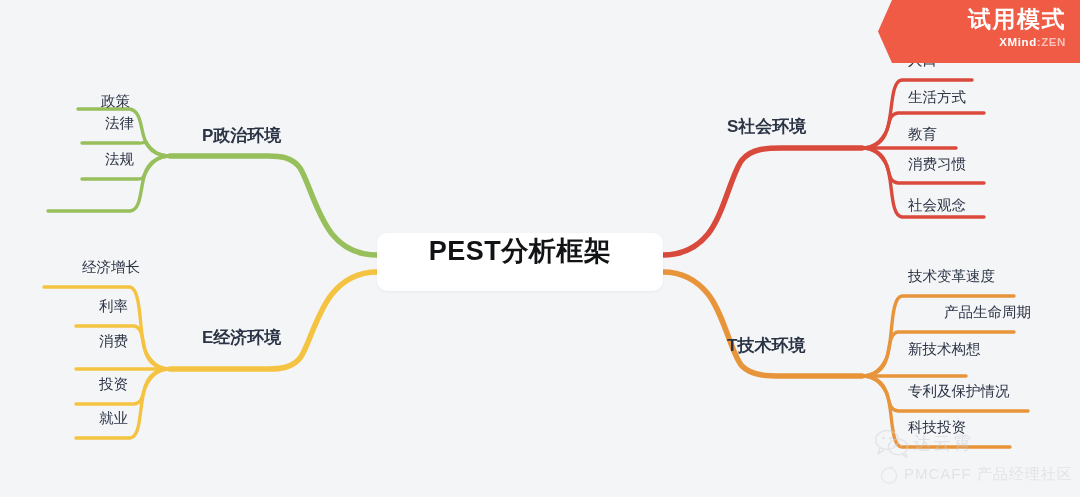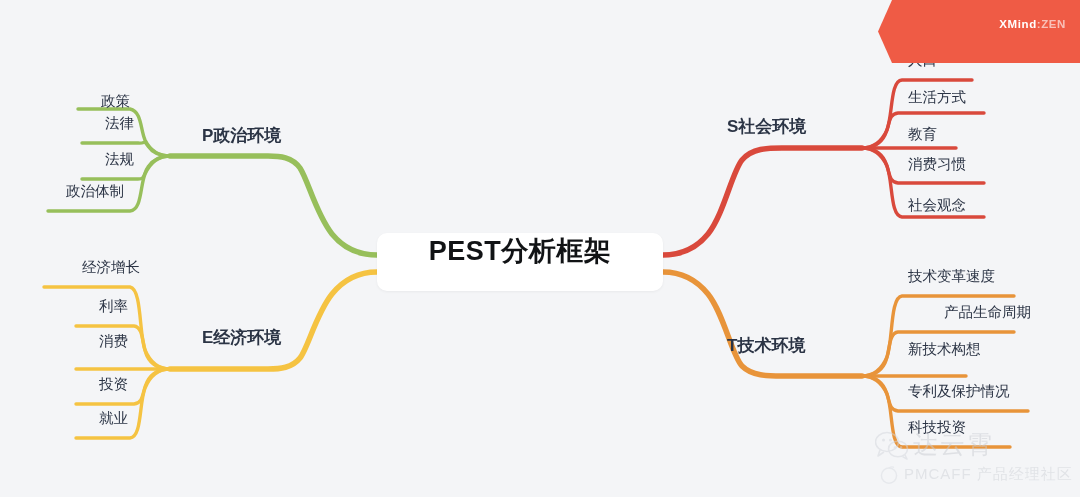--- a/index.html
+++ b/index.html
@@ -94,21 +94,21 @@
     color: #ffffff;
     font-size: 23px;
     font-weight: bold;
     letter-spacing: 1.5px;
     line-height: 30px;
     white-space: nowrap;
   }
   .trial-sub {
     line-height: 14px;
     white-space: nowrap;
-    margin-top: 12px;
+    margin-top: 0;
   }
   .trial-sub .zen-brand {
     color: #ffffff;
     font-size: 11.5px;
     font-weight: bold;
     letter-spacing: 0.6px;
   }
   .trial-sub .zen-suffix {
     color: rgba(255,255,255,0.62);
     font-size: 11.5px;
@@ -120,21 +120,21 @@
   .wm-wechat {
     position: absolute;
     left: 875px;
     top: 428px;
     display: flex;
     align-items: center;
     z-index: 8;
     opacity: 0.50;
   }
   .wm-wechat .wm-text {
-    font-size: 25px;
+    font-size: 18px;
     color: #c9ccd2;
     margin-left: 4px;
     letter-spacing: 2px;
     white-space: nowrap;
   }
   .wm-pmcaff {
     position: absolute;
     left: 880px;
     top: 465px;
     display: flex;
@@ -194,21 +194,20 @@
   </div>
 
   <div class="branch-label bl-p">P政治环境</div>
   <div class="branch-label bl-e">E经济环境</div>
   <div class="branch-label bl-s">S社会环境</div>
   <div class="branch-label bl-t">T技术环境</div>
 
   <div class="leaf left-side" style="left:18px; top:92px; width:112px;">政策</div>
   <div class="leaf left-side" style="left:22px; top:114px; width:112px;">法律</div>
   <div class="leaf left-side" style="left:22px; top:150px; width:112px;">法规</div>
-  <div class="leaf left-side" style="left:0px; top:182px; width:124px;">政治体制</div>
 
   <div class="leaf left-side" style="left:16px; top:258px; width:124px;">经济增长</div>
   <div class="leaf left-side" style="left:16px; top:297px; width:112px;">利率</div>
   <div class="leaf left-side" style="left:16px; top:332px; width:112px;">消费</div>
   <div class="leaf left-side" style="left:16px; top:375px; width:112px;">投资</div>
   <div class="leaf left-side" style="left:16px; top:409px; width:112px;">就业</div>
 
   <div class="leaf right-side" style="left:908px; top:51px;">人口</div>
   <div class="leaf right-side" style="left:908px; top:88px;">生活方式</div>
   <div class="leaf right-side" style="left:908px; top:125px;">教育</div>
@@ -216,20 +215,21 @@
   <div class="leaf right-side" style="left:908px; top:196px;">社会观念</div>
 
   <div class="leaf right-side" style="left:908px; top:267px;">技术变革速度</div>
   <div class="leaf right-side" style="left:908px; top:303px;margin-left:36px;">产品生命周期</div>
   <div class="leaf right-side" style="left:908px; top:340px;">新技术构想</div>
   <div class="leaf right-side" style="left:908px; top:382px;">专利及保护情况</div>
   <div class="leaf right-side" style="left:908px; top:418px;">科技投资</div>
 
   <div class="trial-ribbon">
     <div class="trial-inner">
+      <div class="trial-title">试用模式</div>
       <div class="trial-sub">
         <span class="zen-brand">XMind</span><span class="zen-suffix">:ZEN</span>
       </div>
     </div>
   </div>
 
   <div class="wm-wechat">
     <svg width="34" height="30" viewBox="0 0 34 30">
       <ellipse cx="12" cy="12" rx="11.5" ry="9.5" fill="none" stroke="#d3d6dc" stroke-width="1.6"></ellipse>
       <path d="M 5 20 L 3 26 L 9 22" fill="none" stroke="#d3d6dc" stroke-width="1.6" stroke-linejoin="round"></path>

